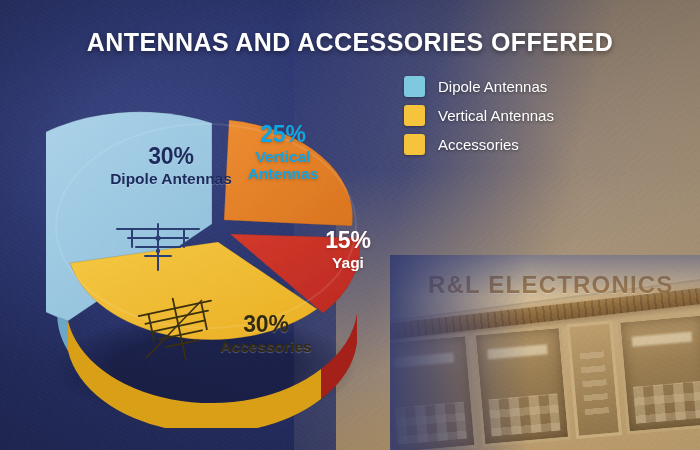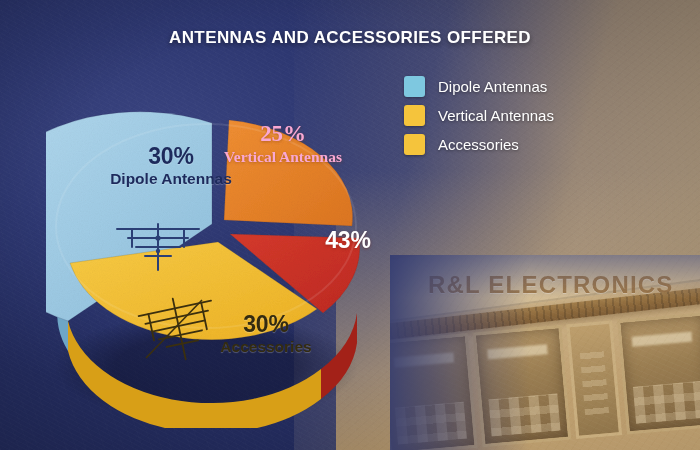--- a/index.html
+++ b/index.html
@@ -110,21 +110,21 @@
   }
   .sf-grain {
     position:absolute; inset:0; opacity:0.35;
     background:repeating-linear-gradient(23deg, rgba(255,255,255,0.07) 0 1px, transparent 1px 5px),
                repeating-linear-gradient(-55deg, rgba(90,60,20,0.08) 0 1px, transparent 1px 7px);
   }
 
   
   #title {
     position:absolute; left:0; top:28px; width:700px; text-align:center;
-    font-size:17px; font-weight:bold; color:#ffffff;
+    font-size:25px; font-weight:bold; color:#ffffff;
     letter-spacing:0.4px;
     text-shadow:0 2px 5px rgba(0,0,0,0.45);
   }
 
   
   #legend {
     position:absolute; left:404px; top:72px; width:250px;
   }
   .legend-row { display:flex; align-items:center; height:29px; }
   .legend-swatch {
@@ -138,21 +138,21 @@
 
   
   #pie-wrap { position:absolute; left:46px; top:78px; width:340px; height:350px; }
   #pie-svg  { position:absolute; left:0; top:0; }
 
   .slice-label { position:absolute; text-align:center; line-height:1.08; pointer-events:none; }
   .slice-pct  { font-size:23px; font-weight:bold; display:block; letter-spacing:-0.2px; }
   .slice-name { font-size:15.5px; font-weight:bold; display:block; margin-top:2px; }
 
   #lbl-dipole { left:60px; top:66px;  width:130px; color:#1d2a5c; text-shadow:0 1px 1px rgba(255,255,255,0.25); }
-  #lbl-vert   { left:178px; top:44px; width:118px; color:#f9a8d4; text-shadow:0 1px 3px rgba(120,60,10,0.45);font-family:Liberation Serif, serif; }
+  #lbl-vert   { left:178px; top:44px; width:118px; color:#0ea5e9; text-shadow:0 1px 3px rgba(120,60,10,0.45); }
   #lbl-yagi   { left:258px; top:150px;width:88px;  color:#ffffff; text-shadow:0 1px 3px rgba(110,25,15,0.45); }
   #lbl-acc    { left:150px; top:234px;width:140px; color:#332b10; text-shadow:0 1px 1px rgba(255,255,255,0.25); }
 
   .ant-icon { position:absolute; pointer-events:none; }
   #ant-dipole { left:66px;  top:140px; }
   #ant-acc    { left:90px;  top:212px; }
 </style>
 </head>
 <body>
 
@@ -292,20 +292,21 @@
     <span class="slice-pct">30%</span>
     <span class="slice-name">Dipole Antennas</span>
   </div>
 
   <div class="slice-label" id="lbl-vert">
     <span class="slice-pct">25%</span>
     <span class="slice-name">Vertical Antennas</span>
   </div>
 
   <div class="slice-label" id="lbl-yagi">
-    <span class="slice-pct">43%</span>
+    <span class="slice-pct">15%</span>
+    <span class="slice-name">Yagi</span>
   </div>
 
   <div class="slice-label" id="lbl-acc">
     <span class="slice-pct">30%</span>
     <span class="slice-name">Accessories</span>
   </div>
 </div>
 
 </body></html>

